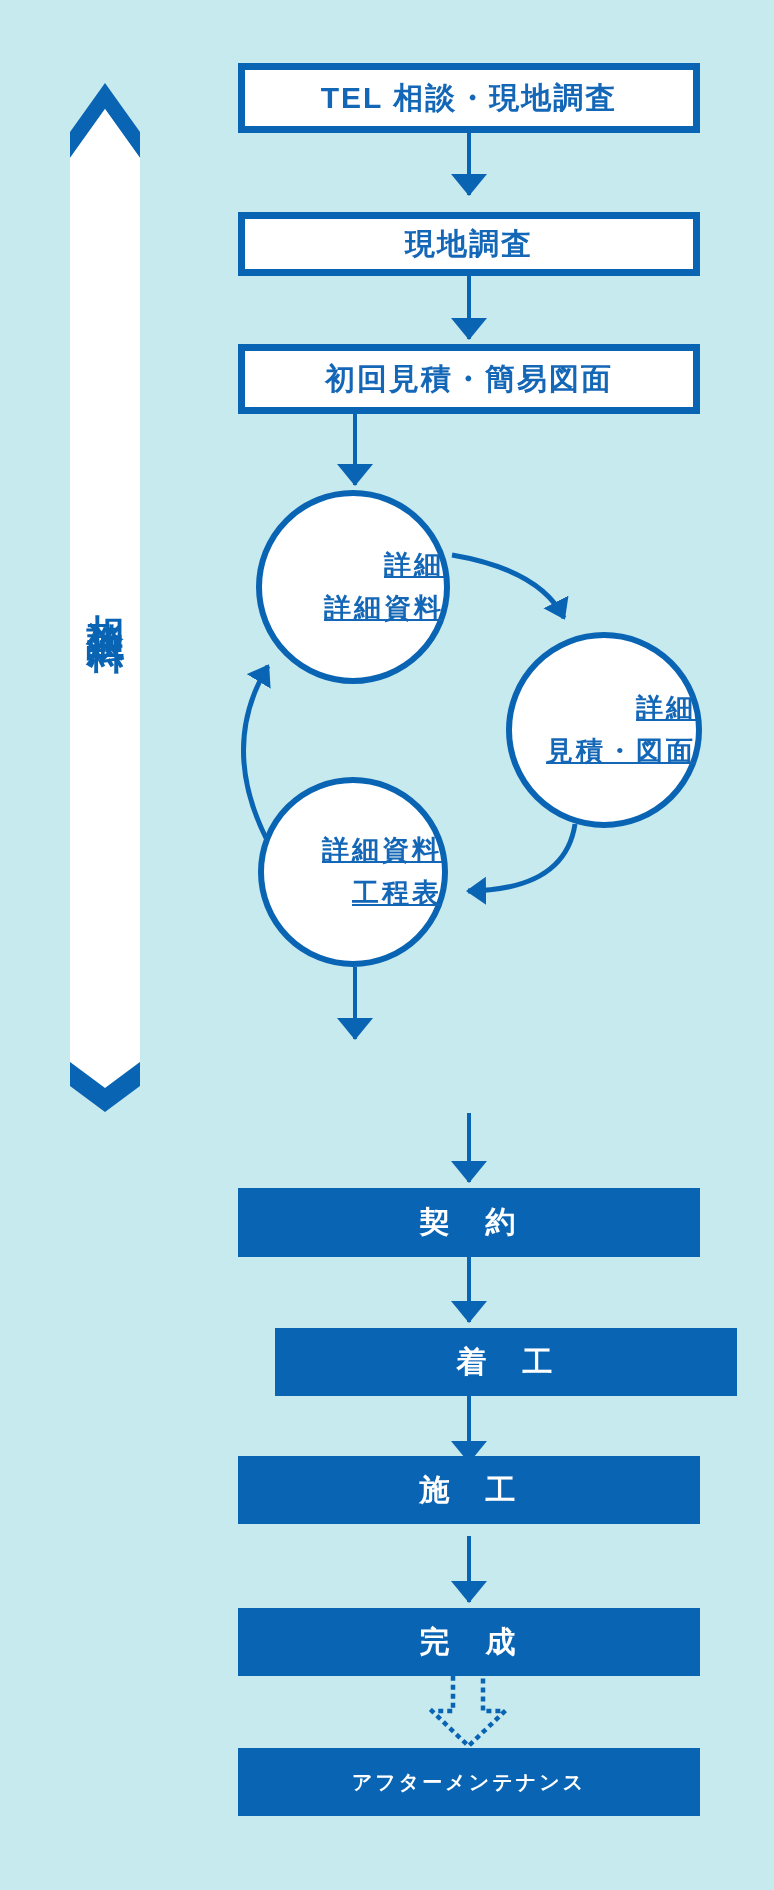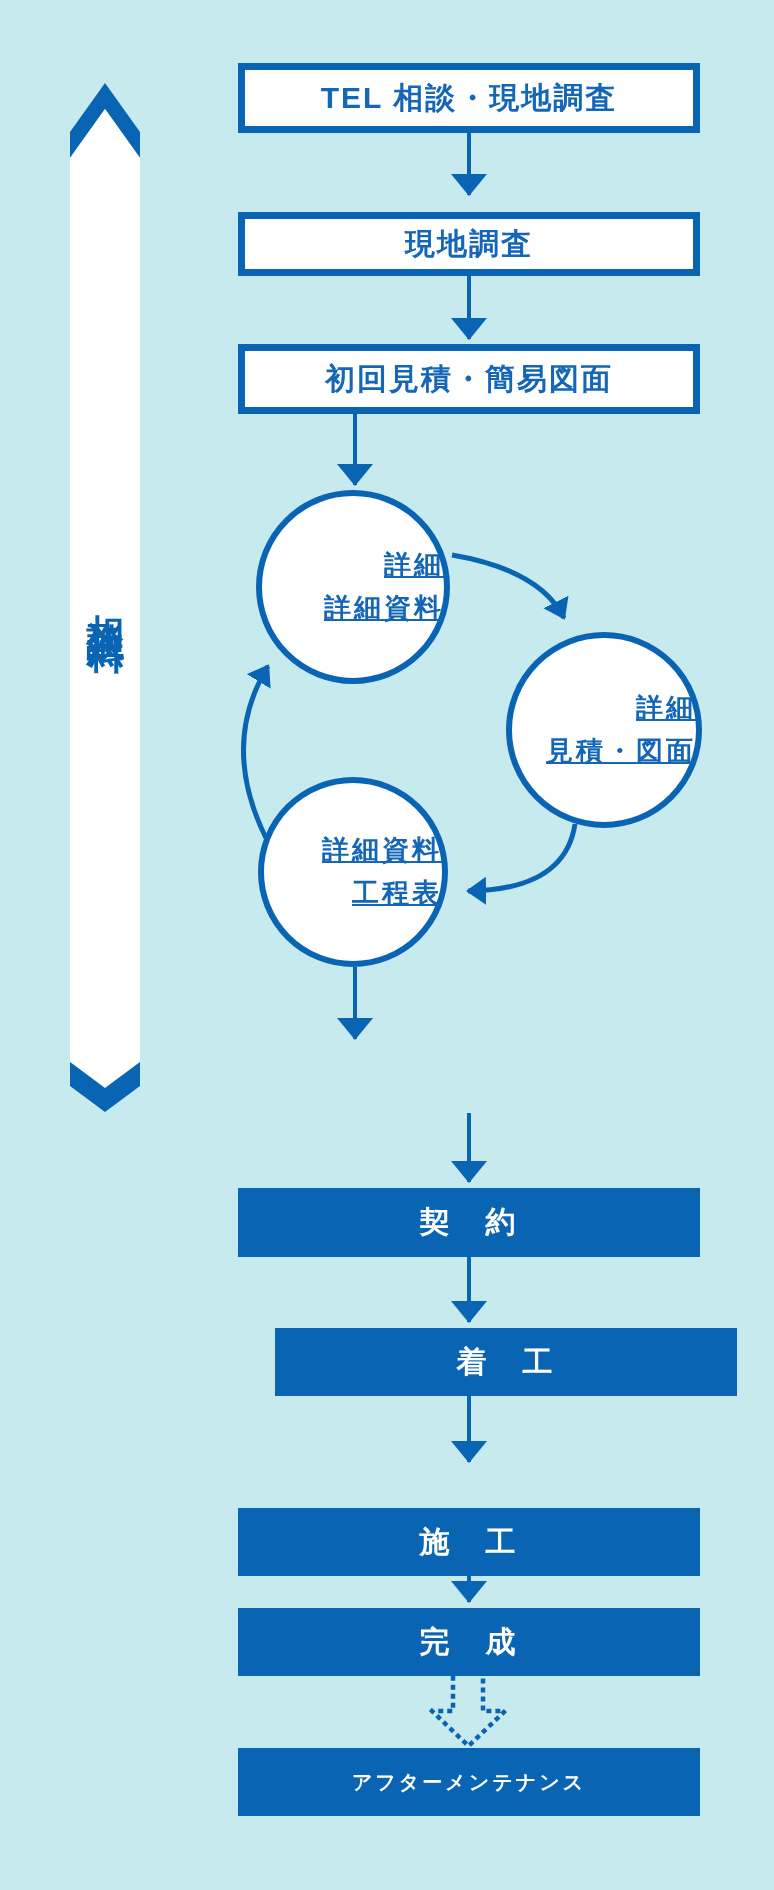--- a/index.html
+++ b/index.html
@@ -101,17 +101,17 @@
     <span>詳細</span>
     <span>見積・図面</span>
   </div>
   <div class="circle c3">
     <span>詳細資料</span>
     <span>工程表</span>
   </div>
 
   <div class="blue-box" style="top:1188px;height:69px;text-align:center;">契　約</div>
   <div class="blue-box" style="top:1328px;margin-left:37px;">着　工</div>
-  <div class="blue-box" style="top:1508px;">施　工</div>
+  <div class="blue-box" style="top:1456px;">施　工</div>
   <div class="blue-box" style="top:1608px;">完　成</div>
   <div class="blue-box" style="top:1748px;font-size:20px;">アフターメンテナンス</div>
 
 </div>
 
 </body></html>

